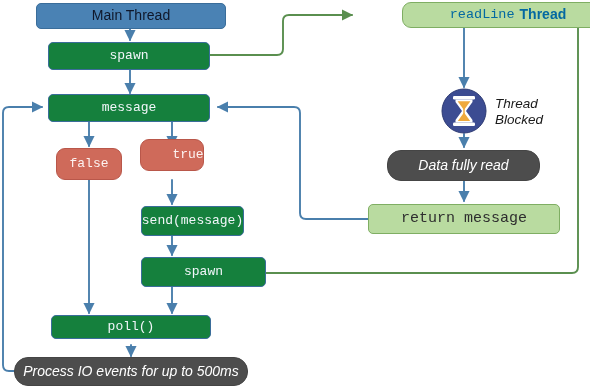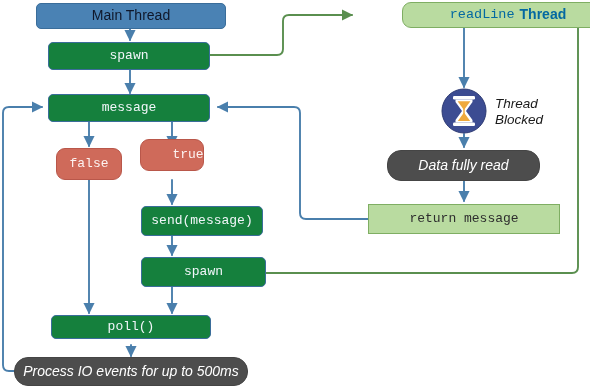--- a/index.html
+++ b/index.html
@@ -54,24 +54,24 @@
     background: #cf6a5a;
     border: 1px solid #b9574a;
     border-radius: 9px;
     color: #fdf3f1;
     font-family: "Liberation Mono", "DejaVu Sans Mono", monospace;
     font-size: 13px;
   }
   .node-green {
     background: #b9dba0;
     border: 1px solid #7fae63;
-    border-radius: 0;
+    border-radius: 5px;
     color: #2e2e2e;
     font-family: "Liberation Mono", "DejaVu Sans Mono", monospace;
-    font-size: 13px;
+    font-size: 15px;
   }
   .node-green-title {
     background: #b9dba0;
     border: 1px solid #7fae63;
     border-radius: 9px;
     color: #0369a1;
     font-size: 14px;
     margin-left: 44px;
   }
   .node-green-title .mono {
@@ -172,21 +172,21 @@
   </div>
 
   <div class="node node-red" style="left:56px; top:148px; width:66px; height:32px;">
     <span>false</span>
   </div>
 
   <div class="node node-red" style="left:140px; top:139px; width:64px; height:32px;padding-left:32px;">
     <span>true</span>
   </div>
 
-  <div class="node node-blue" style="left:141px; top:206px; width:122px; height:30px;">
+  <div class="node node-blue" style="left:141px; top:206px; width:103px; height:30px;">
     <span>send(message)</span>
   </div>
 
   <div class="node node-blue" style="left:141px; top:257px; width:125px; height:30px;">
     <span>spawn</span>
   </div>
 
   <div class="node node-blue" style="left:51px; top:315px; width:160px; height:24px;text-align:right;">
     <span>poll()</span>
   </div>

